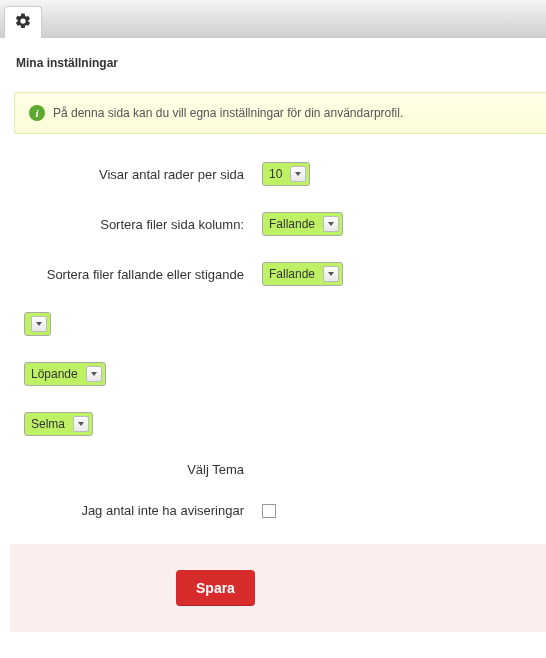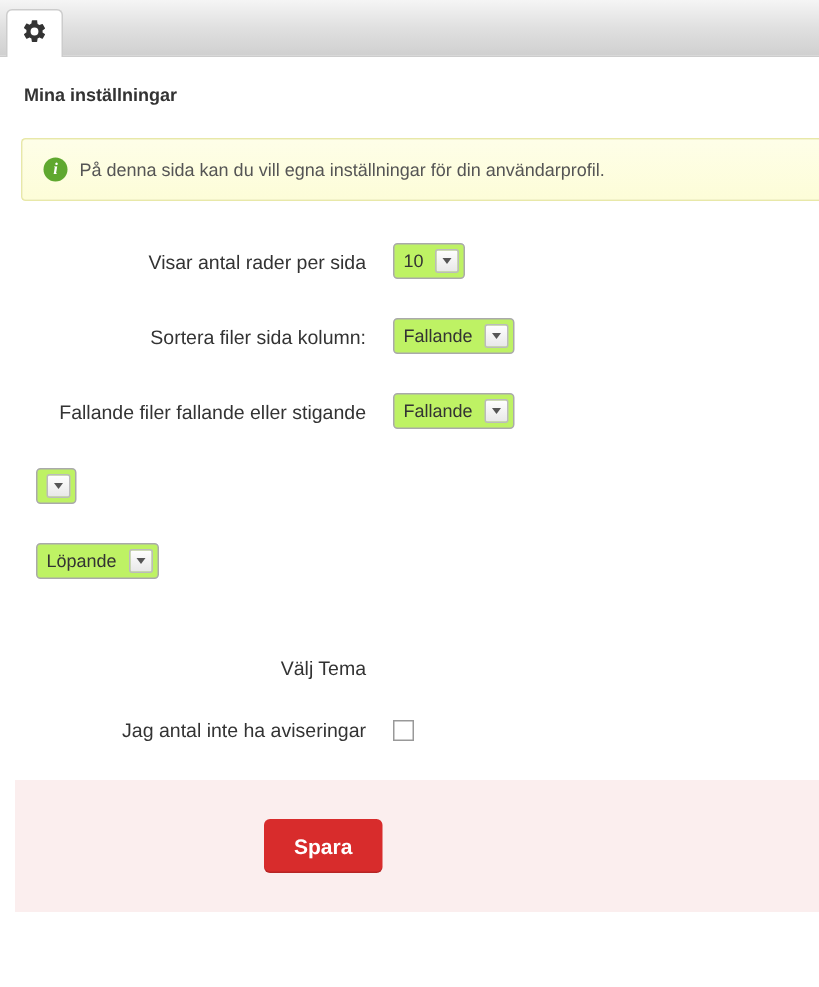--- a/index.html
+++ b/index.html
@@ -197,21 +197,21 @@
       <div class="form-label">Sortera filer sida kolumn:</div>
       <div class="form-control">
         <div class="select-wrap">
           <span class="value">Fallande</span>
           <span class="select-arrow"></span>
         </div>
       </div>
     </div>
 
     <div class="form-row">
-      <div class="form-label">Fallande filer fallande eller stigande</div>
+      <div class="form-label">Sortera filer fallande eller stigande</div>
       <div class="form-control">
         <div class="select-wrap">
           <span class="value">Fallande</span>
           <span class="select-arrow"></span>
         </div>
       </div>
     </div>
 
     <div class="form-row">
       <div class="form-control">
@@ -224,20 +224,26 @@
     <div class="form-row">
       <div class="form-control">
         <div class="select-wrap">
           <span class="value">Löpande</span>
           <span class="select-arrow"></span>
         </div>
       </div>
     </div>
 
     <div class="form-row">
+      <div class="form-control">
+        <div class="select-wrap">
+          <span class="value">Selma</span>
+          <span class="select-arrow"></span>
+        </div>
+      </div>
     </div>
 
     <div class="form-row">
       <div class="form-label">Välj Tema</div>
     </div>
 
     <div class="form-row">
       <div class="form-label">Jag antal inte ha aviseringar</div>
       <div class="form-control">
         <span class="checkbox"></span>

